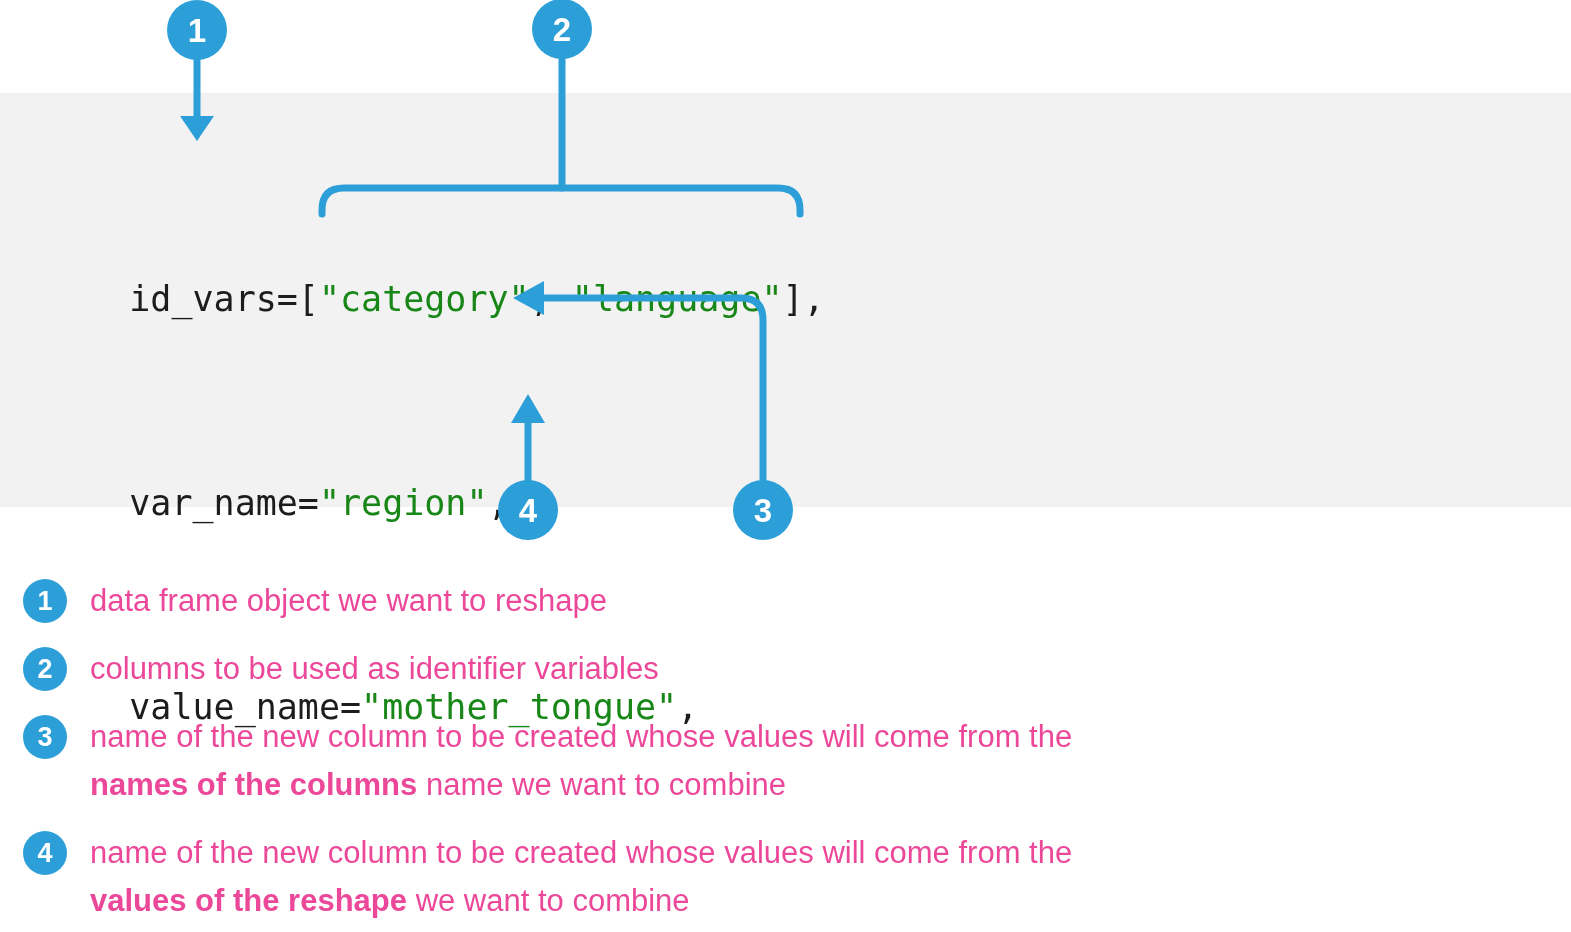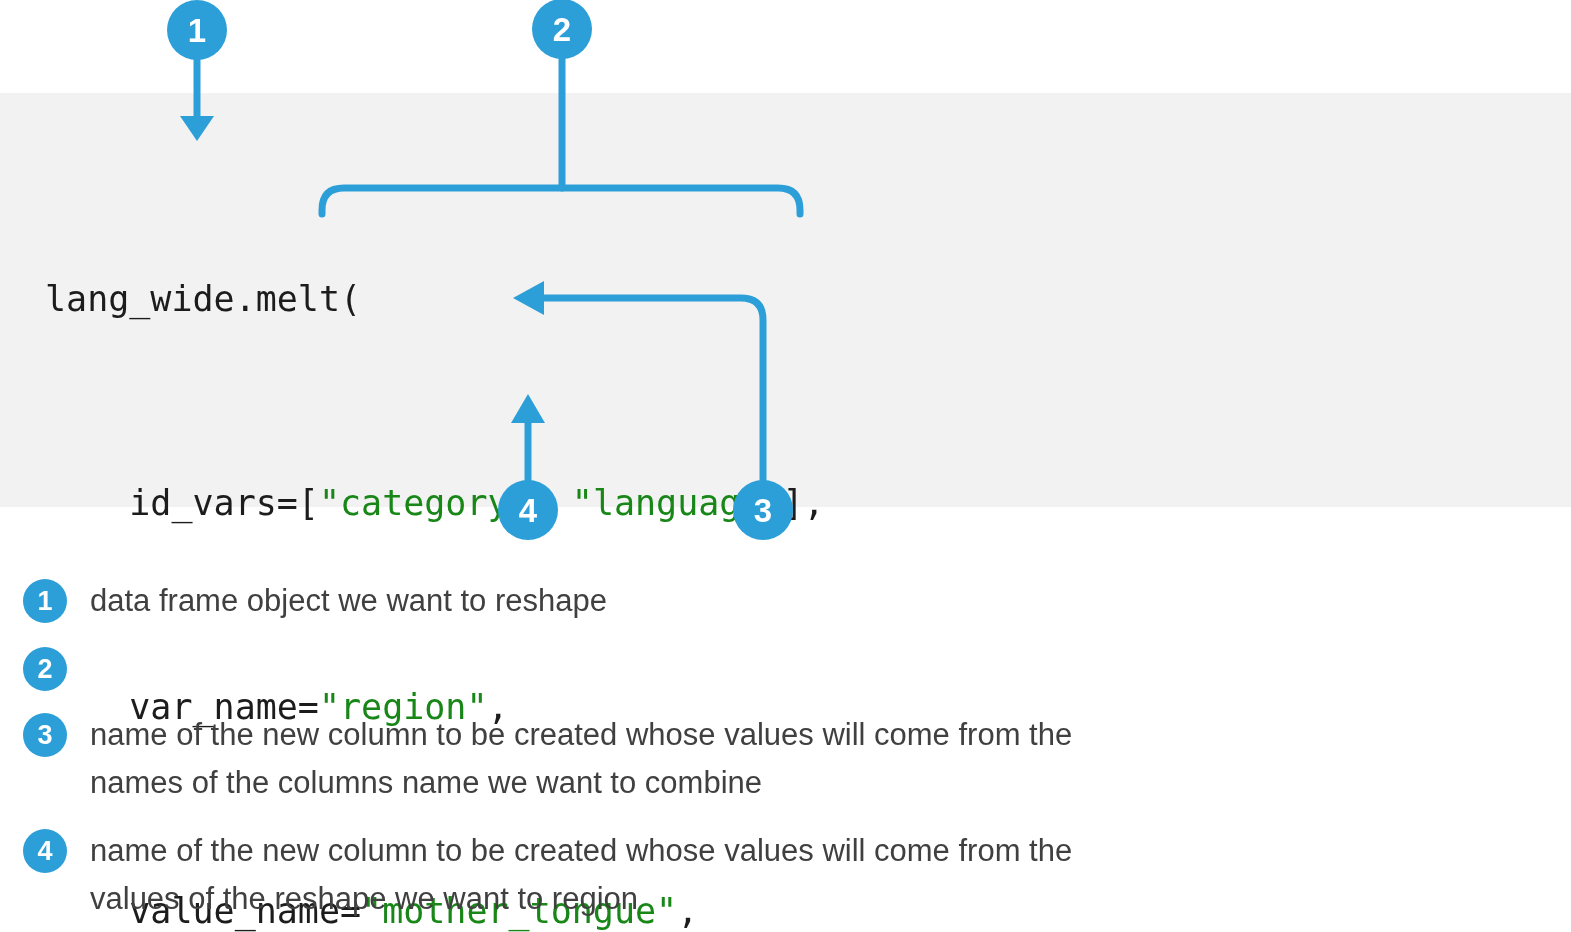--- a/index.html
+++ b/index.html
@@ -53,33 +53,32 @@
   .legend-badge {
     flex: 0 0 auto;
     width: 44px; height: 44px; border-radius: 50%;
     background: #2D9FD8; color: #ffffff;
     font-size: 27px; font-weight: bold;
     display: flex; align-items: center; justify-content: center;
     margin-right: 23px; margin-top: 2px;
     line-height: 1;
   }
   .legend-text {
-    font-size: 31px; line-height: 48px; color: #404040;
+    font-size: 31px; line-height: 48px; color: #ec4899;
   }
-  .legend-text b { font-weight: normal; }
+  .legend-text b { font-weight: bold; }
 </style>
 </head>
 <body>
 
 <div class="canvas">
 
   <div class="code-band"></div>
 
   <div class="code">
-    <div class="code-line"><span>lang_wide.melt(</span></div>
     <div class="code-line"><span>    id_vars=[</span><span class="str">"category"</span><span>, </span><span class="str">"language"</span><span>],</span></div>
     <div class="code-line"><span>    var_name=</span><span class="str">"region"</span><span>,</span></div>
     <div class="code-line"><span>    value_name=</span><span class="str">"mother_tongue"</span><span>,</span></div>
     
   </div>
 
   <svg class="overlay" viewBox="0 0 1571 932" xmlns="http://www.w3.org/2000/svg">
 
     <line class="conn" x1="197" y1="58" x2="197" y2="118"></line>
     <polygon class="head" points="180,116 214,116 197,141"></polygon>
@@ -111,28 +110,29 @@
     <div class="legend-row">
       <div class="legend-badge">
           <span>1</span>
         </div>
       <div class="legend-text"><span>data frame object we want to reshape</span></div>
     </div>
     <div class="legend-row">
       <div class="legend-badge">
           <span>2</span>
         </div>
+      <div class="legend-text"><span>columns to be used as identifier variables</span></div>
     </div>
     <div class="legend-row">
       <div class="legend-badge">
           <span>3</span>
         </div>
       <div class="legend-text"><span>name of the new column to be created whose values will come from the</span><br><b>names of the columns</b><span> name we want to combine</span></div>
     </div>
     <div class="legend-row">
       <div class="legend-badge">
           <span>4</span>
         </div>
-      <div class="legend-text"><span>name of the new column to be created whose values will come from the</span><br><b>values of the reshape</b><span> we want to region</span></div>
+      <div class="legend-text"><span>name of the new column to be created whose values will come from the</span><br><b>values of the reshape</b><span> we want to combine</span></div>
     </div>
   </div>
 
 </div>
 
 </body></html>

